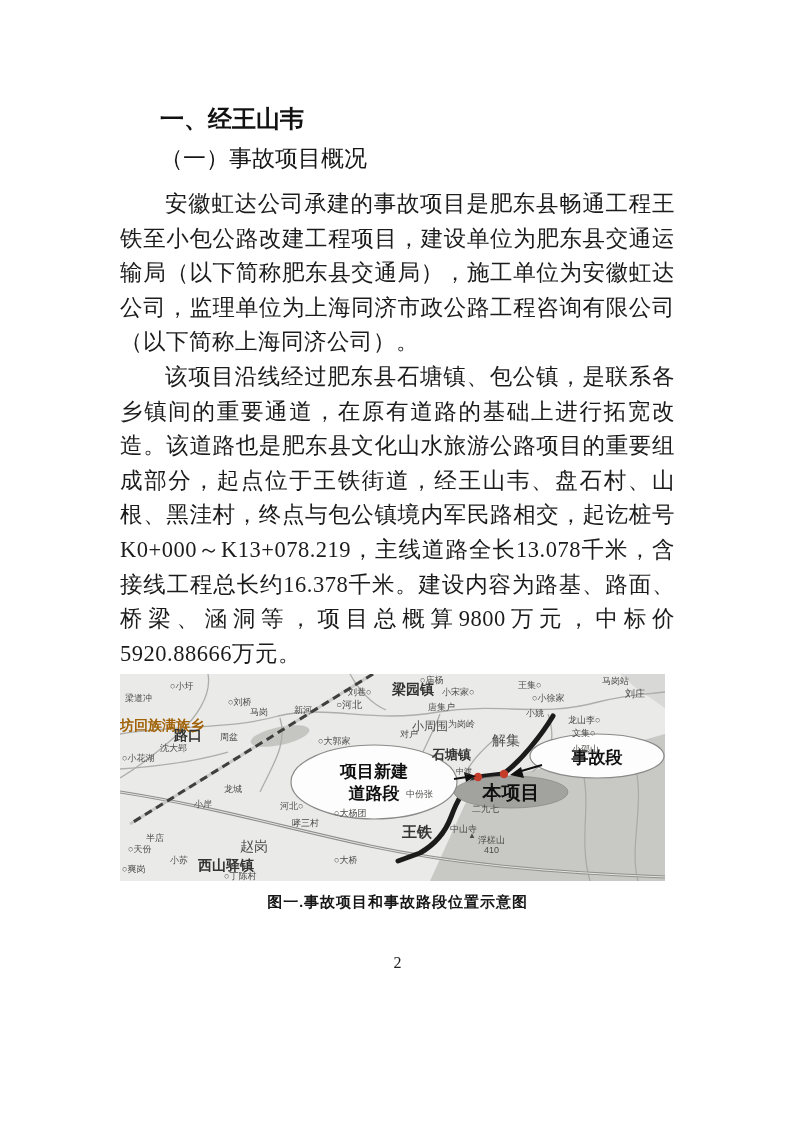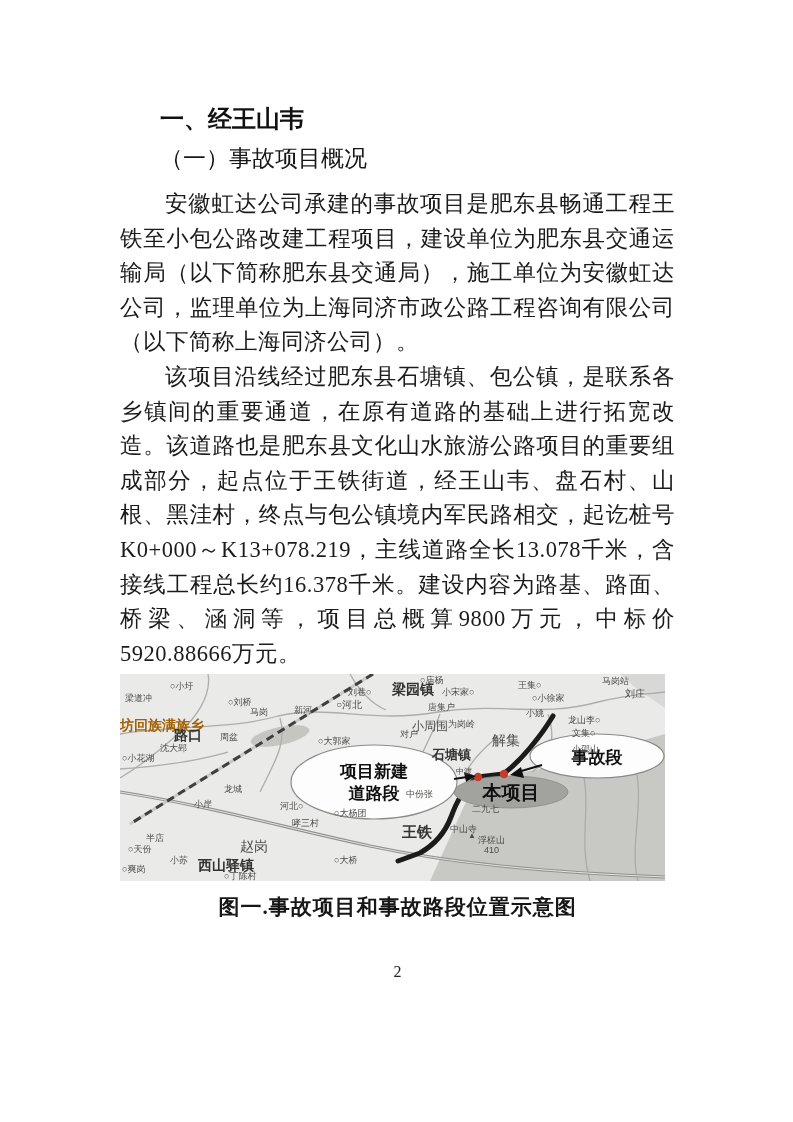--- a/index.html
+++ b/index.html
@@ -39,21 +39,21 @@
     position:absolute;line-height:1;white-space:nowrap;
     color:#4b4b49;
     font-family:"Liberation Sans","DejaVu Sans",sans-serif;
   }
   .callout-text{
     font-family:"Liberation Sans","DejaVu Sans",sans-serif;
     font-weight:700;fill:#101010;
   }
   figcaption{
     margin-top:12px;text-align:center;
-    font-size:21px;font-weight:700;letter-spacing:1px;color:#161616;
+    font-size:15px;font-weight:700;letter-spacing:1px;color:#161616;
   }
   .pageno{
     margin-top:42px;text-align:center;
     font-size:16px;color:#222;
   }
 </style>
 </head>
 <body>
 
 <div class="page">

